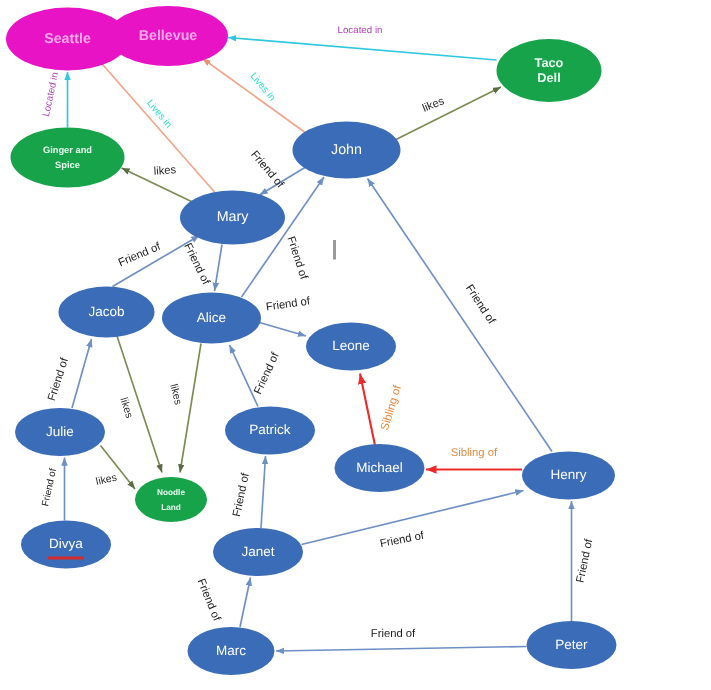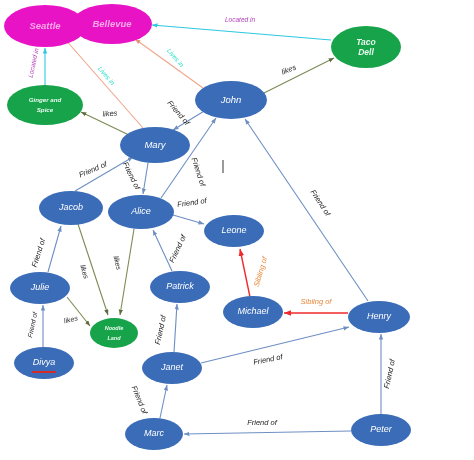--- a/index.html
+++ b/index.html
@@ -8,21 +8,20 @@
     padding: 0;
     background: #ffffff;
     font-family: "Liberation Sans", sans-serif;
   }
   #canvas-wrap {
     position: relative;
     width: 474px;
     height: 460px;
     background: #ffffff;
     overflow: hidden;
-    font-style: italic;
   }
   svg#graph-svg {
     position: absolute;
     top: 0; left: 0;
     width: 474px;
     height: 460px;
   }
   .node-label {
     font-family: "Liberation Sans", sans-serif;
     dominant-baseline: middle;

